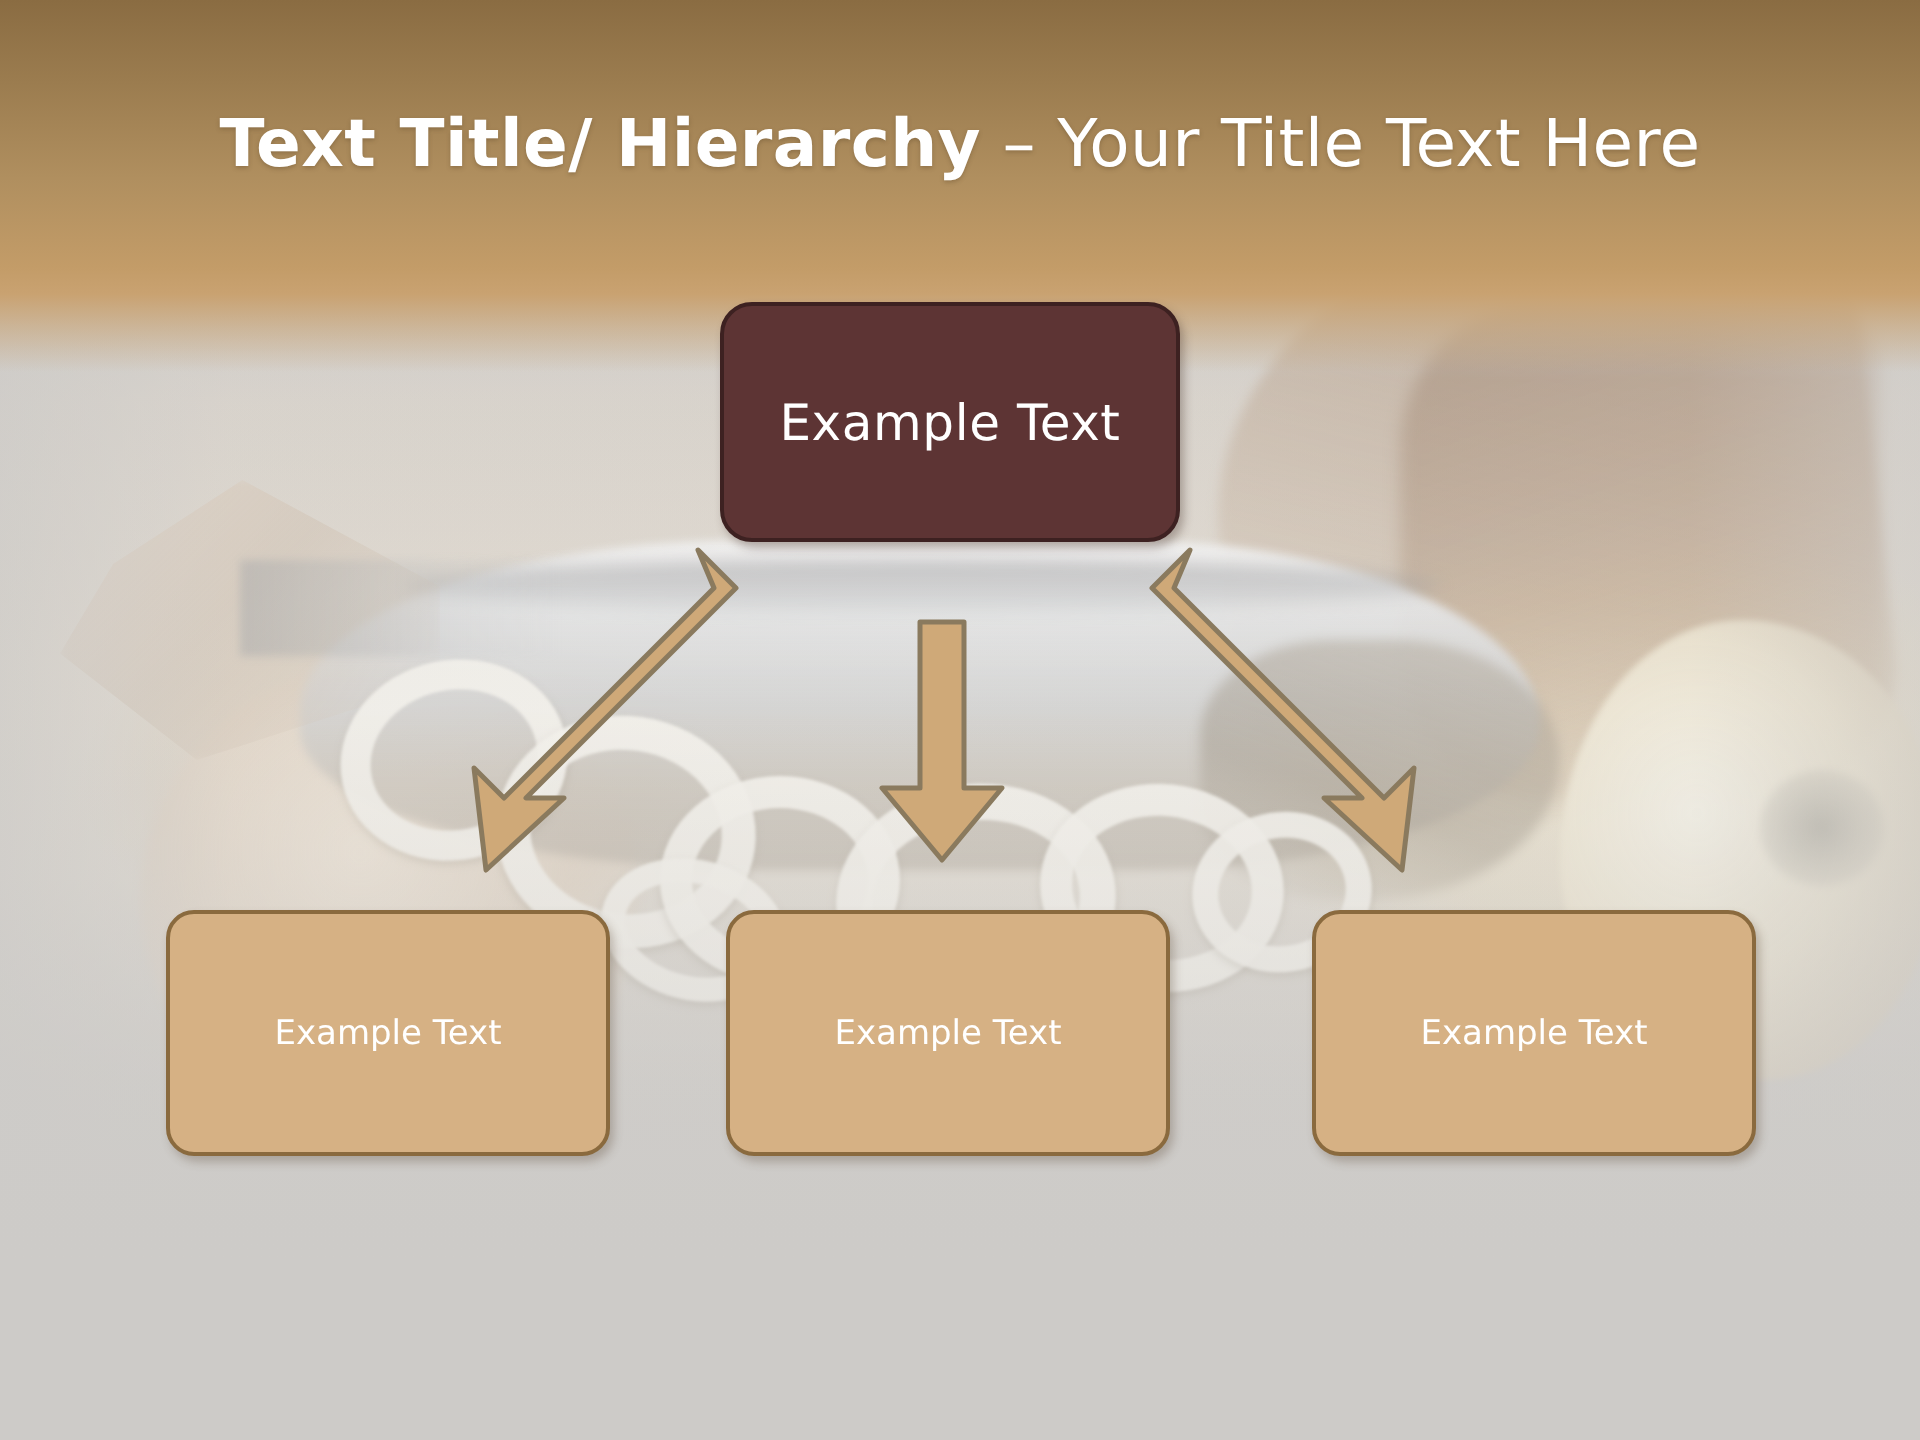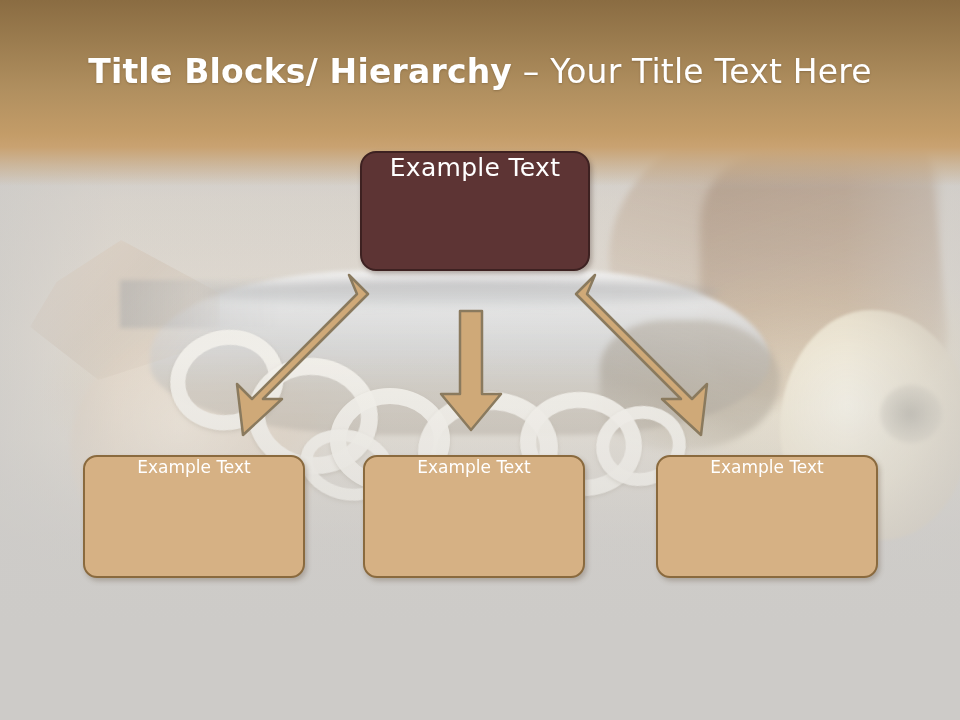--- a/index.html
+++ b/index.html
@@ -185,21 +185,21 @@
     width: 960px; height: 720px;
     z-index: 4;
     pointer-events: none;
   }
 
   
   .node {
     position: absolute;
     box-sizing: border-box;
     display: flex;
-    align-items: flex-start;
+    align-items: center;
     justify-content: center;
     color: #ffffff;
     z-index: 5;
   }
   .node-top {
     left: 360px; top: 151px;
     width: 230px; height: 120px;
     background: #5d3434;
     border: 2px solid #3d2121;
     border-radius: 16px;
@@ -241,21 +241,21 @@
     <div class="ring r2"></div>
     <div class="ring r3"></div>
     <div class="ring r4"></div>
     <div class="ring r5"></div>
     <div class="ring r6"></div>
     <div class="ring r7"></div>
     <div class="photo-veil"></div>
   </div>
 
   <div class="header">
-    <div class="title"><span class="t-bold">Title Blocks/ Hierarchy</span><span class="t-light"> – </span><span class="t-light">Your Title Text Here</span></div>
+    <div class="title"><span class="t-bold">Text Title/ Hierarchy</span><span class="t-light"> – </span><span class="t-light">Your Title Text Here</span></div>
   </div>
 
   <svg class="arrows" viewBox="0 0 960 720">
 
     <polygon points="355,283 374,302 269,407 288,407 249,443 243,392 258,407 363,302" fill="#cfa978" stroke="#8a7a5e" stroke-width="2.5" stroke-linejoin="round" transform="translate(-6,-8)"></polygon>
 
     <polygon points="460,311 482,311 482,394 501,394 471,430 441,394 460,394" fill="#cfa978" stroke="#8a7a5e" stroke-width="2.5" stroke-linejoin="round"></polygon>
 
     <polygon points="589,283 570,302 675,407 656,407 695,443 701,392 686,407 581,302" fill="#cfa978" stroke="#8a7a5e" stroke-width="2.5" stroke-linejoin="round" transform="translate(6,-8)"></polygon>
   </svg>

